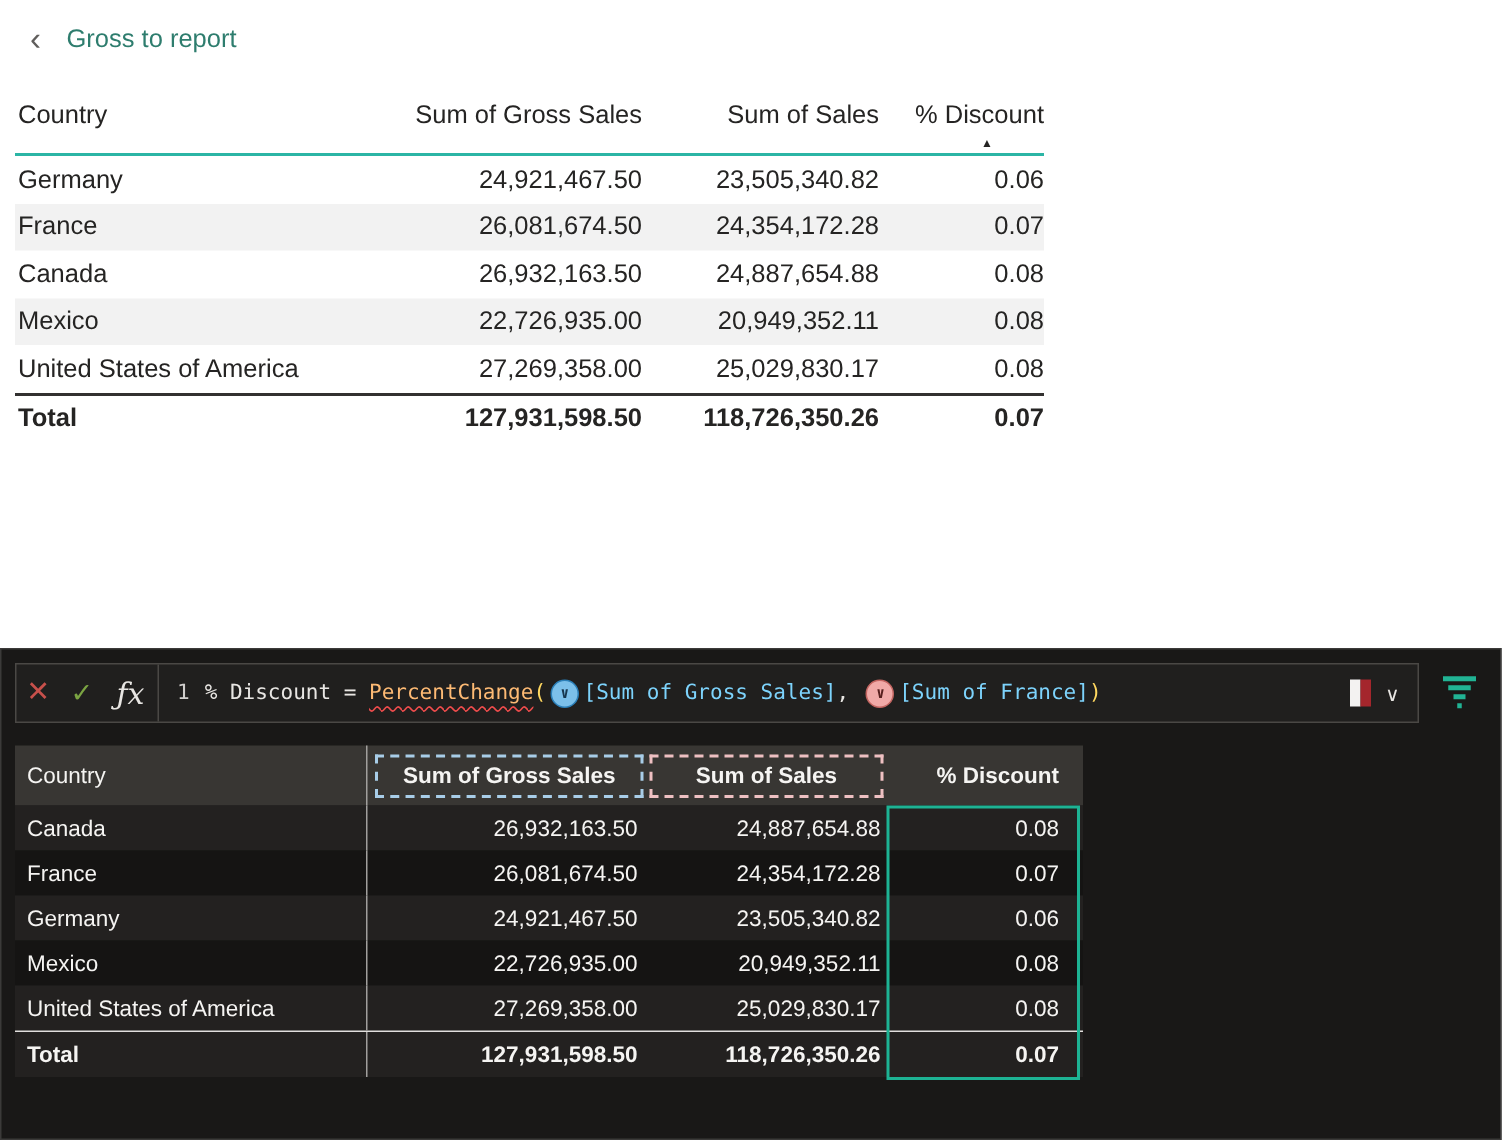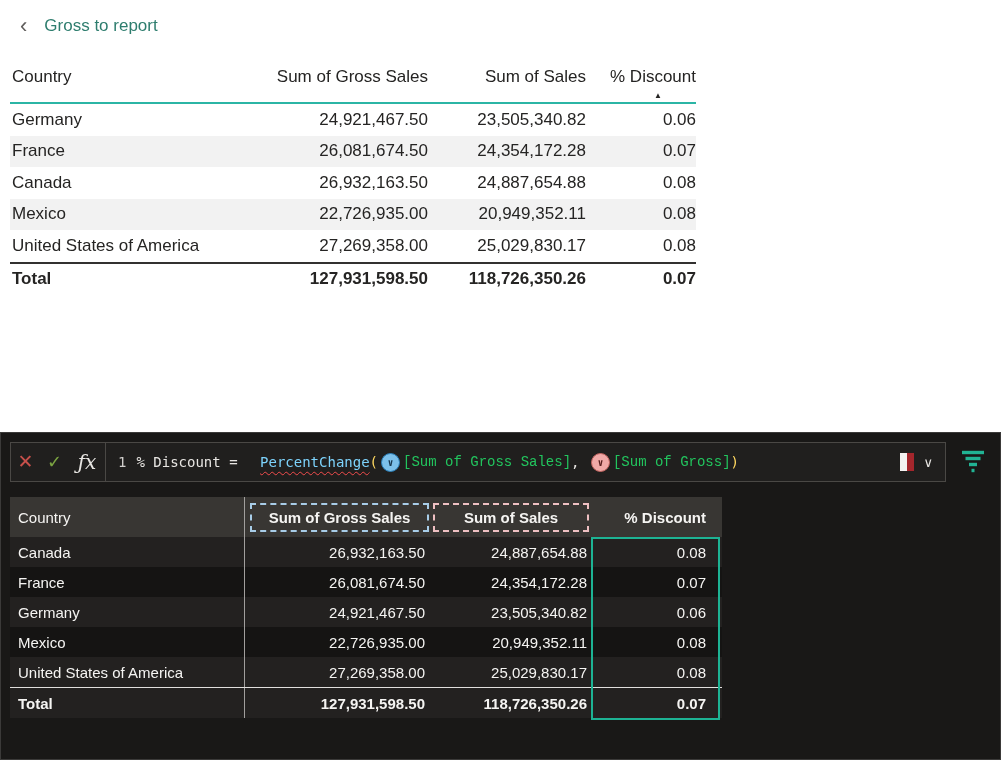--- a/index.html
+++ b/index.html
@@ -57,28 +57,27 @@
   .fb-line-number {
     color:#d0cecc; font-family:"DejaVu Sans Mono", monospace;
     font-size:14px; padding:0 10px 0 6px;
   }
   .fb-code {
     font-family:"DejaVu Sans Mono", monospace; font-size:14px;
     display:flex; align-items:center; white-space:pre; cursor:text;
   }
   .tok-plain { color:#e8e6e3; }
   .tok-func  {
-    color:#7dd3fc;
+    color:#fdba74;
     text-decoration-line:underline; text-decoration-style:wavy;
     text-decoration-color:#f14c4c; text-decoration-thickness:1px;
     text-underline-offset:4px;
-    margin-left:14px;
   }
   .tok-paren { color:#ffd860; }
-  .tok-field { color:#22c55e;font-family:Liberation Mono, monospace; }
+  .tok-field { color:#7dd3fc; }
   .chip {
     width:19px; height:19px; border-radius:50%;
     display:inline-flex; align-items:center; justify-content:center;
     font-size:10px; font-weight:bold; margin:0 3px; cursor:pointer;
   }
   .chip-blue { background:#7cc0ea; color:#17374f; border:1px solid #2b7fb8; }
   .chip-pink { background:#f0a9a7; color:#571f1e; border:1px solid #c36561; }
   .fb-spacer { flex:1; }
   .fb-right { display:flex; align-items:center; gap:9px; padding-right:12px; }
   .flag-icon { width:14px; height:18px; display:flex; cursor:pointer; }
@@ -186,21 +185,21 @@
       <div class="fb-line-number">1</div>
       <div class="fb-code">
         <span class="tok-plain">% Discount</span>
         <span class="tok-plain"> = </span>
         <span class="tok-func">PercentChange</span>
         <span class="tok-paren">(</span>
         <span class="chip chip-blue">∨</span>
         <span class="tok-field">[Sum of Gross Sales]</span>
         <span class="tok-plain">, </span>
         <span class="chip chip-pink">∨</span>
-        <span class="tok-field">[Sum of Gross]</span>
+        <span class="tok-field">[Sum of France]</span>
         <span class="tok-paren">)</span>
       </div>
       <div class="fb-spacer"></div>
       <div class="fb-right">
         <span class="flag-icon">
           <span class="flag-white"></span>
           <span class="flag-red"></span>
         </span>
         <span class="fb-chevron">∨</span>
       </div>

